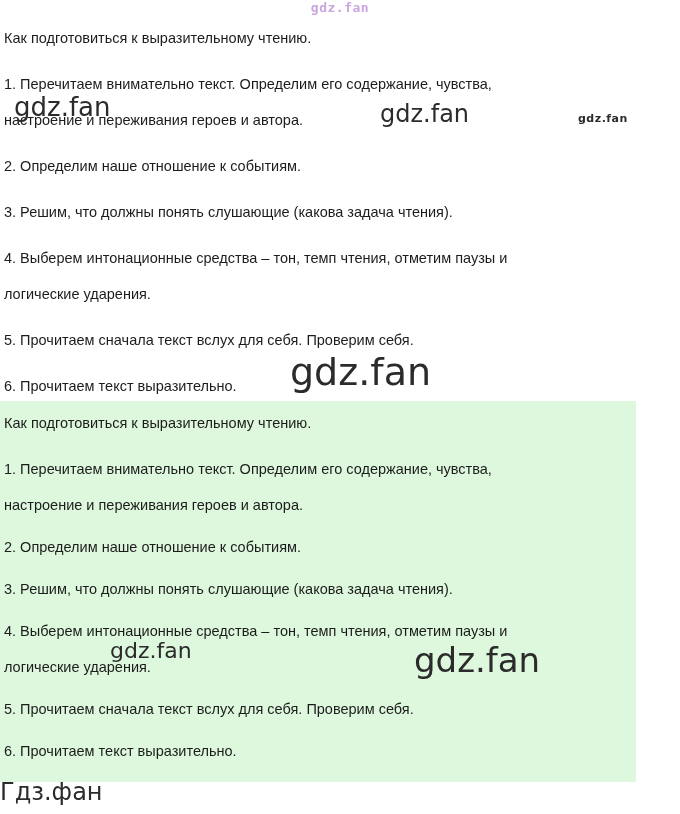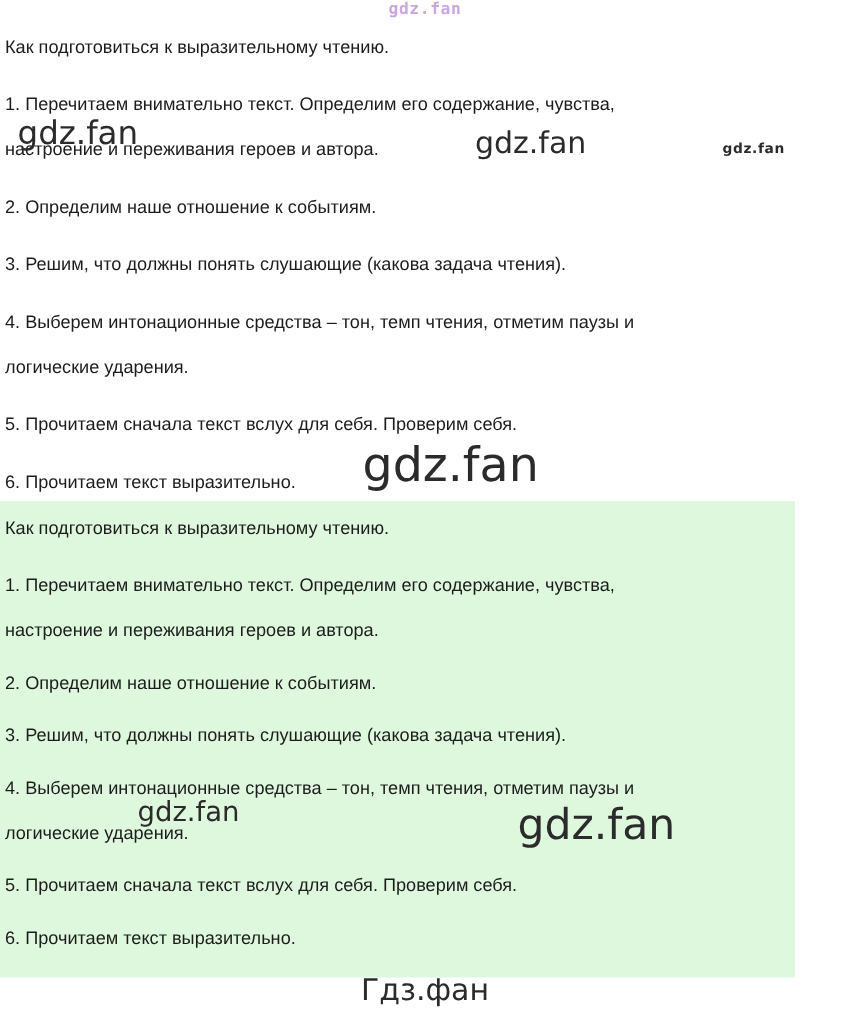--- a/index.html
+++ b/index.html
@@ -87,21 +87,20 @@
   .wm-c { left: 578px; top: 112px; font-size: 11px; font-weight: bold; letter-spacing: .5px; }
   .wm-d { left: 290px; top: 350px; font-size: 38px; }
   .wm-e { left: 110px; top: 638px; font-size: 22px; }
   .wm-f { left: 414px; top: 640px; font-size: 34px; }
 
   .wm-bottom {
     position: absolute;
     left: 0;
     top: 778px;
     width: 680px;
-    text-align: center;
     font-family: "DejaVu Sans", sans-serif;
     font-size: 24px;
     color: #2b2b2b;
   }
 </style>
 </head>
 <body>
 
 <div class="page">
 

